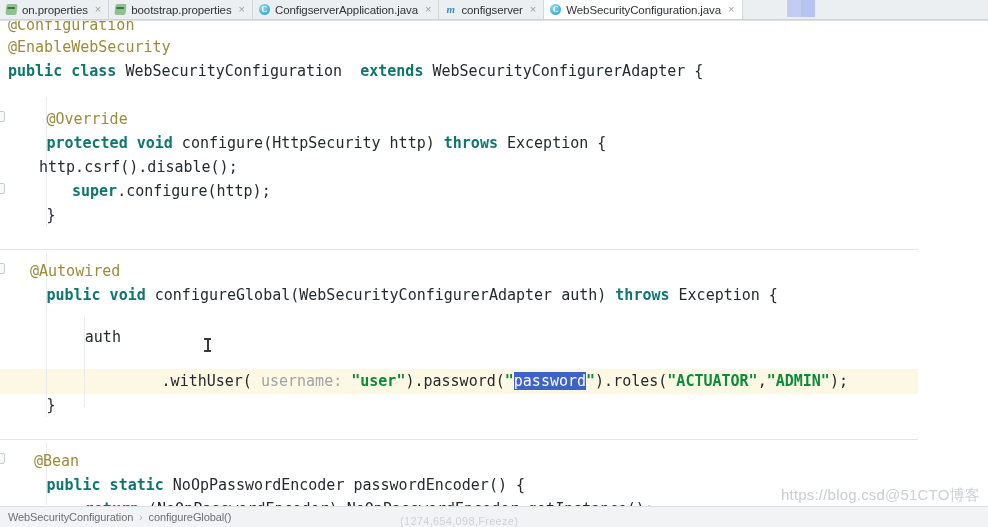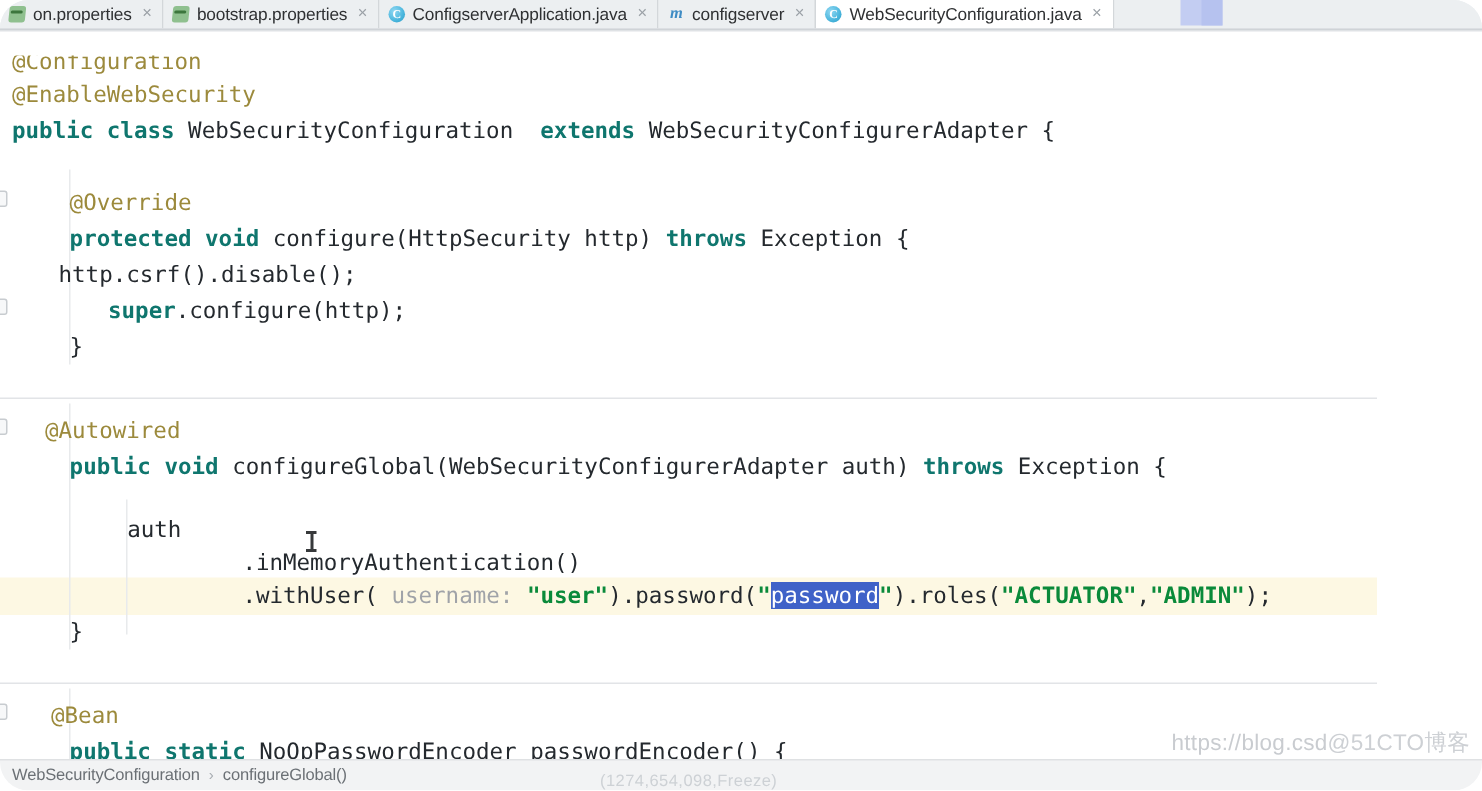--- a/index.html
+++ b/index.html
@@ -7,21 +7,20 @@
     width: 988px; height: 527px;
     overflow: hidden;
     background: #ffffff;
     font-family: "Liberation Sans", sans-serif;
   }
   #app {
     position: relative;
     width: 988px; height: 527px;
     background: #ffffff;
     overflow: hidden;
-    border-radius: 19px;
   }
 
   
   .tabbar {
     position: absolute;
     top: 0; left: 0;
     width: 988px; height: 19px;
     background: #eceff1;
     display: flex;
     align-items: stretch;
@@ -125,21 +124,20 @@
     border-top: 1px solid #cfd3d7;
   }
 
   
   .editor {
     position: absolute;
     top: 21px; left: 0;
     width: 918px; height: 485px;
     background: #ffffff;
     overflow: hidden;
-    margin-top: 16px;
   }
   .gutter {
     position: absolute;
     top: 0; left: 0;
     width: 12px; height: 485px;
     background: #ffffff;
   }
   .fold-mark {
     position: absolute;
     left: -6px;
@@ -322,21 +320,20 @@
         <div class="line" style="top: 86px; padding-left: 46.4px;"><span class="ann">@Override</span></div>
         <div class="line" style="top: 110px; padding-left: 46.4px;"><span class="kw">protected</span><span class="plain"> </span><span class="kw">void</span><span class="plain"> </span><span class="plain">configure(HttpSecurity http) </span><span class="kw">throws</span><span class="plain"> </span><span class="plain">Exception {</span></div>
         <div class="line" style="top: 134px; padding-left: 39px;"><span class="plain">http.csrf().disable();</span></div>
         <div class="line" style="top: 158px; padding-left: 72px;"><span class="kw">super</span><span class="plain">.configure(http);</span></div>
         <div class="line" style="top: 182px; padding-left: 46.4px;"><span class="plain">}</span></div>
         <div class="line" style="top: 206px; padding-left: 8px;"></div>
         <div class="line" style="top: 238px; padding-left: 30px;"><span class="ann">@Autowired</span></div>
         <div class="line" style="top: 262px; padding-left: 46.4px;"><span class="kw">public</span><span class="plain"> </span><span class="kw">void</span><span class="plain"> </span><span class="plain">configureGlobal(WebSecurityConfigurerAdapter auth) </span><span class="kw">throws</span><span class="plain"> </span><span class="plain">Exception {</span></div>
         <div class="line" style="top: 286px; padding-left: 8px;"></div>
         <div class="line" style="top: 304px; padding-left: 84.8px;"><span class="plain">auth</span></div>
-        <div class="line" style="top: 326px; padding-left: 161.6px;"><span class="plain">.inMemoryAuthentication()</span></div>
         <div class="line" style="top: 348px; padding-left: 161.6px;"><span class="plain">.withUser( </span><span class="hint">username:</span><span class="plain"> </span><span class="str">"user"</span><span class="plain">).password(</span><span class="str">"</span><span class="sel">password</span><span class="str">"</span><span class="plain">).roles(</span><span class="str">"ACTUATOR"</span><span class="plain">,</span><span class="str">"ADMIN"</span><span class="plain">);</span></div>
         <div class="line" style="top: 372px; padding-left: 46.4px;"><span class="plain">}</span></div>
         <div class="line" style="top: 396px; padding-left: 8px;"></div>
         <div class="line" style="top: 428px; padding-left: 34px;"><span class="ann">@Bean</span></div>
         <div class="line" style="top: 452px; padding-left: 46.4px;"><span class="kw">public</span><span class="plain"> </span><span class="kw">static</span><span class="plain"> </span><span class="plain">NoOpPasswordEncoder passwordEncoder() {</span></div>
         <div class="line" style="top: 476px; padding-left: 84.8px;"><span class="kw">return</span><span class="plain"> </span><span class="plain">(NoOpPasswordEncoder) NoOpPasswordEncoder.</span><span class="ital">getInstance</span><span class="plain">();</span></div>
       </div>
 
     <div class="ibeam" style="left:204px; top:317px"></div>
   </div>

